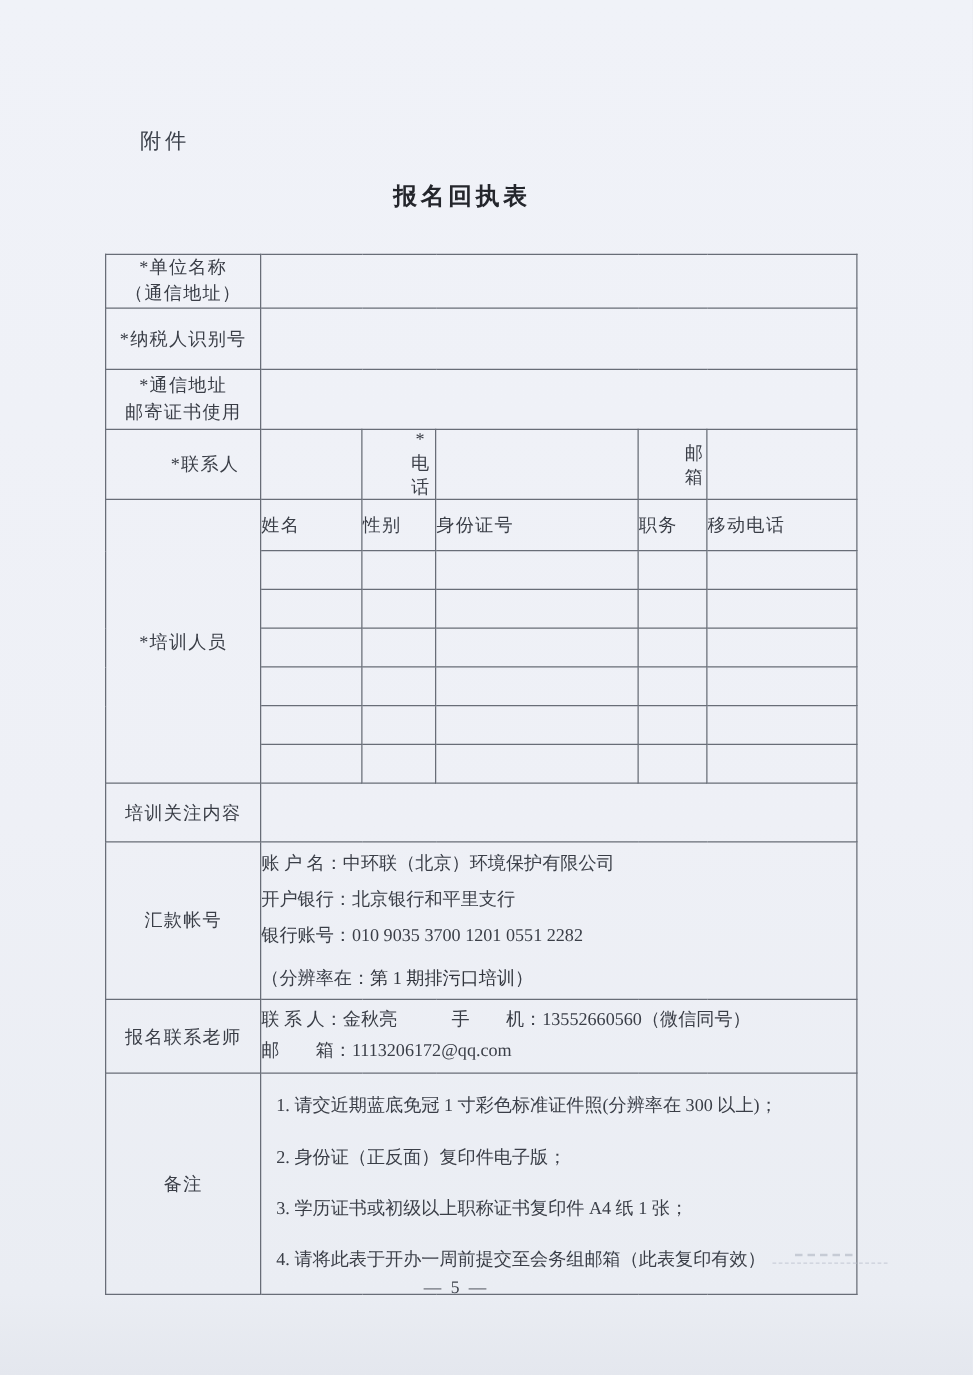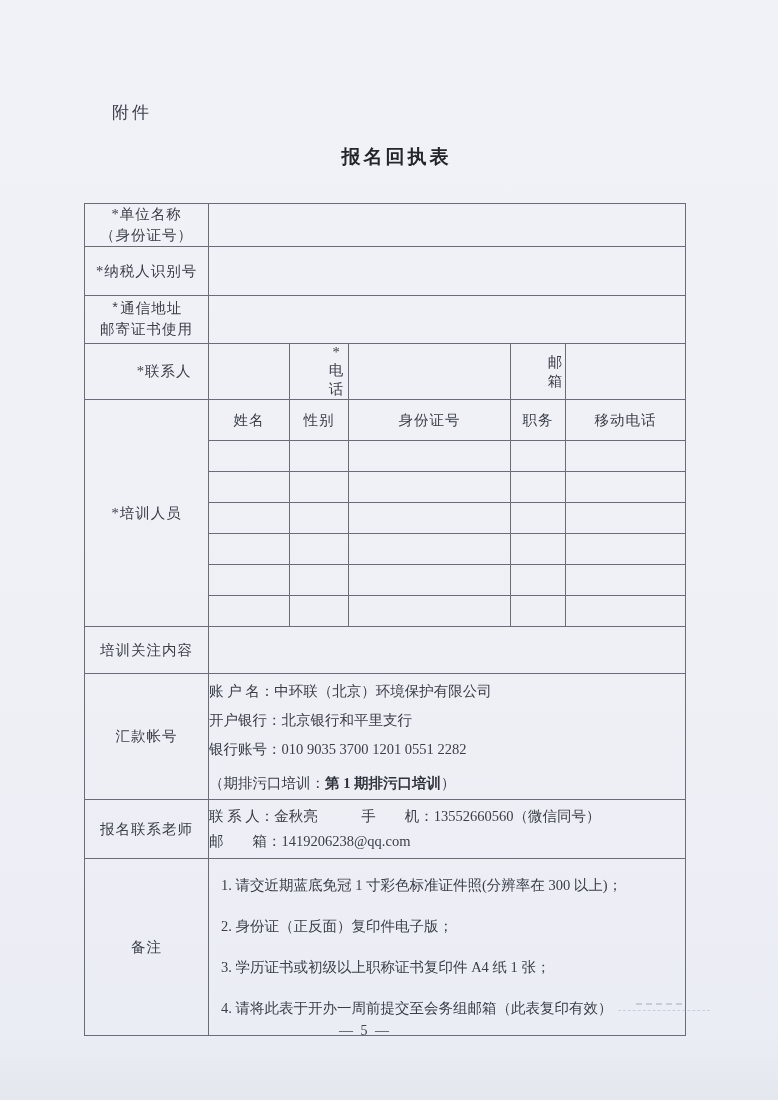--- a/index.html
+++ b/index.html
@@ -11,48 +11,48 @@
   .paper{
     position:relative;width:778px;height:1100px;overflow:hidden;
     background:linear-gradient(180deg,#f0f2f8 0%,#eef0f6 60%,#eaedf3 94%,#e4e7ee 100%);
     color:#3a3e47;
   }
   .attachment{
     position:absolute;left:112px;top:101px;
     font-size:17px;letter-spacing:3px;color:#3c414b;
   }
   .title{
-    position:absolute;left:96px;top:144px;width:601px;
+    position:absolute;left:69px;top:144px;width:601px;
     text-align:center;
     font-family:"Liberation Sans","DejaVu Sans",sans-serif;
     font-weight:700;font-size:19px;letter-spacing:3px;color:#24262c;
   }
   table.form{
     position:absolute;left:84px;top:203px;
     width:601px;border-collapse:collapse;table-layout:fixed;
   }
   table.form td{
     border:1px solid #686d77;
     font-size:14.5px;color:#3a3e47;
     vertical-align:middle;
     padding:0;
     overflow:hidden;
   }
   td.lbl{text-align:center;letter-spacing:1px;}
   td.pre{white-space:pre-line;line-height:21px;}
-  td.hdr{text-align:center;font-size:14px;letter-spacing:1px;}
+  td.hdr{text-align:left;font-size:14px;letter-spacing:1px;}
   td.content{padding:8px 6px 6px 14px;vertical-align:middle;}
   .cell-line{margin:0;line-height:25px;font-family:Liberation Serif, serif;}
   .rem-line{margin:0 0 7px 0;line-height:22px;}
   .rem-note{margin:0;line-height:22px;}
-  .rem-note b{font-weight:700;color:#30343c;}
+  .rem-note b{font-weight:400;color:#30343c;}
   .remarks-line{margin:12px;line-height:29px;}
   tr.r-unit td{height:40px;}
   tr.r-tax td{height:48px;}
-  tr.r-addr td{height:47px;font-family:Liberation Mono, monospace;}
+  tr.r-addr td{height:47px;}
   tr.r-contact td{height:39px;padding-left:35px;}
   tr.r-thead td{height:40px;}
   tr.r-trainee td{height:30px;}
   tr.r-focus td{height:46px;margin-left:40px;}
   tr.r-remit td{height:125px;}
   tr.r-teacher td{height:50px;}
   tr.r-remarks td{height:122px;}
   .footer{
     position:absolute;left:305px;top:1023px;width:120px;
     text-align:center;font-size:14px;color:#3e434c;letter-spacing:2px;
@@ -76,21 +76,21 @@
         <col style="width:81px">
         <col style="width:59px">
       <col style="width:162px">
         <col style="width:55px">
         <col style="width:120px">
     </colgroup>
 
     <tbody>
         <tr class="r-unit">
       <td class="lbl pre">*单位名称
-（身份证号）</td>
+（通信地址）</td>
       <td colspan="5"></td>
     </tr>
 
     <tr class="r-tax">
       <td class="lbl">*纳税人识别号</td>
       <td colspan="5"></td>
     </tr>
 
     <tr class="r-addr">
       <td class="lbl pre">*通信地址
@@ -163,29 +163,29 @@
       <td class="lbl">培训关注内容</td>
       <td colspan="5"></td>
     </tr>
 
     <tr class="r-remit">
       <td class="lbl">汇款帐号</td>
       <td colspan="5" class="content">
         <p class="rem-line">账 户 名：中环联（北京）环境保护有限公司</p>
         <p class="rem-line">开户银行：北京银行和平里支行</p>
         <p class="rem-line" style="margin-bottom:12px">银行账号：010 9035 3700 1201 0551 2282</p>
-        <p class="rem-note"><span>（期排污口培训：</span><b>第 1 期排污口培训</b><span>）</span></p>
+        <p class="rem-note"><span>（分辨率在：</span><b>第 1 期排污口培训</b><span>）</span></p>
       </td>
     </tr>
 
     <tr class="r-teacher">
       <td class="lbl">报名联系老师</td>
       <td colspan="5" class="content" style="padding-top:4px;padding-bottom:4px">
         <p class="cell-line">联 系 人：金秋亮　　　手　　机：13552660560（微信同号）</p>
-        <p class="cell-line">邮　　箱：1419206238@qq.com</p>
+        <p class="cell-line">邮　　箱：1113206172@qq.com</p>
       </td>
     </tr>
 
     <tr class="r-remarks">
       <td class="lbl">备注</td>
       <td colspan="5" class="content">
         <p class="remarks-line">1. 请交近期蓝底免冠 1 寸彩色标准证件照(分辨率在 300 以上)；</p>
         <p class="remarks-line">2. 身份证（正反面）复印件电子版；</p>
         <p class="remarks-line">3. 学历证书或初级以上职称证书复印件 A4 纸 1 张；</p>
         <p class="remarks-line">4. 请将此表于开办一周前提交至会务组邮箱（此表复印有效）</p>

